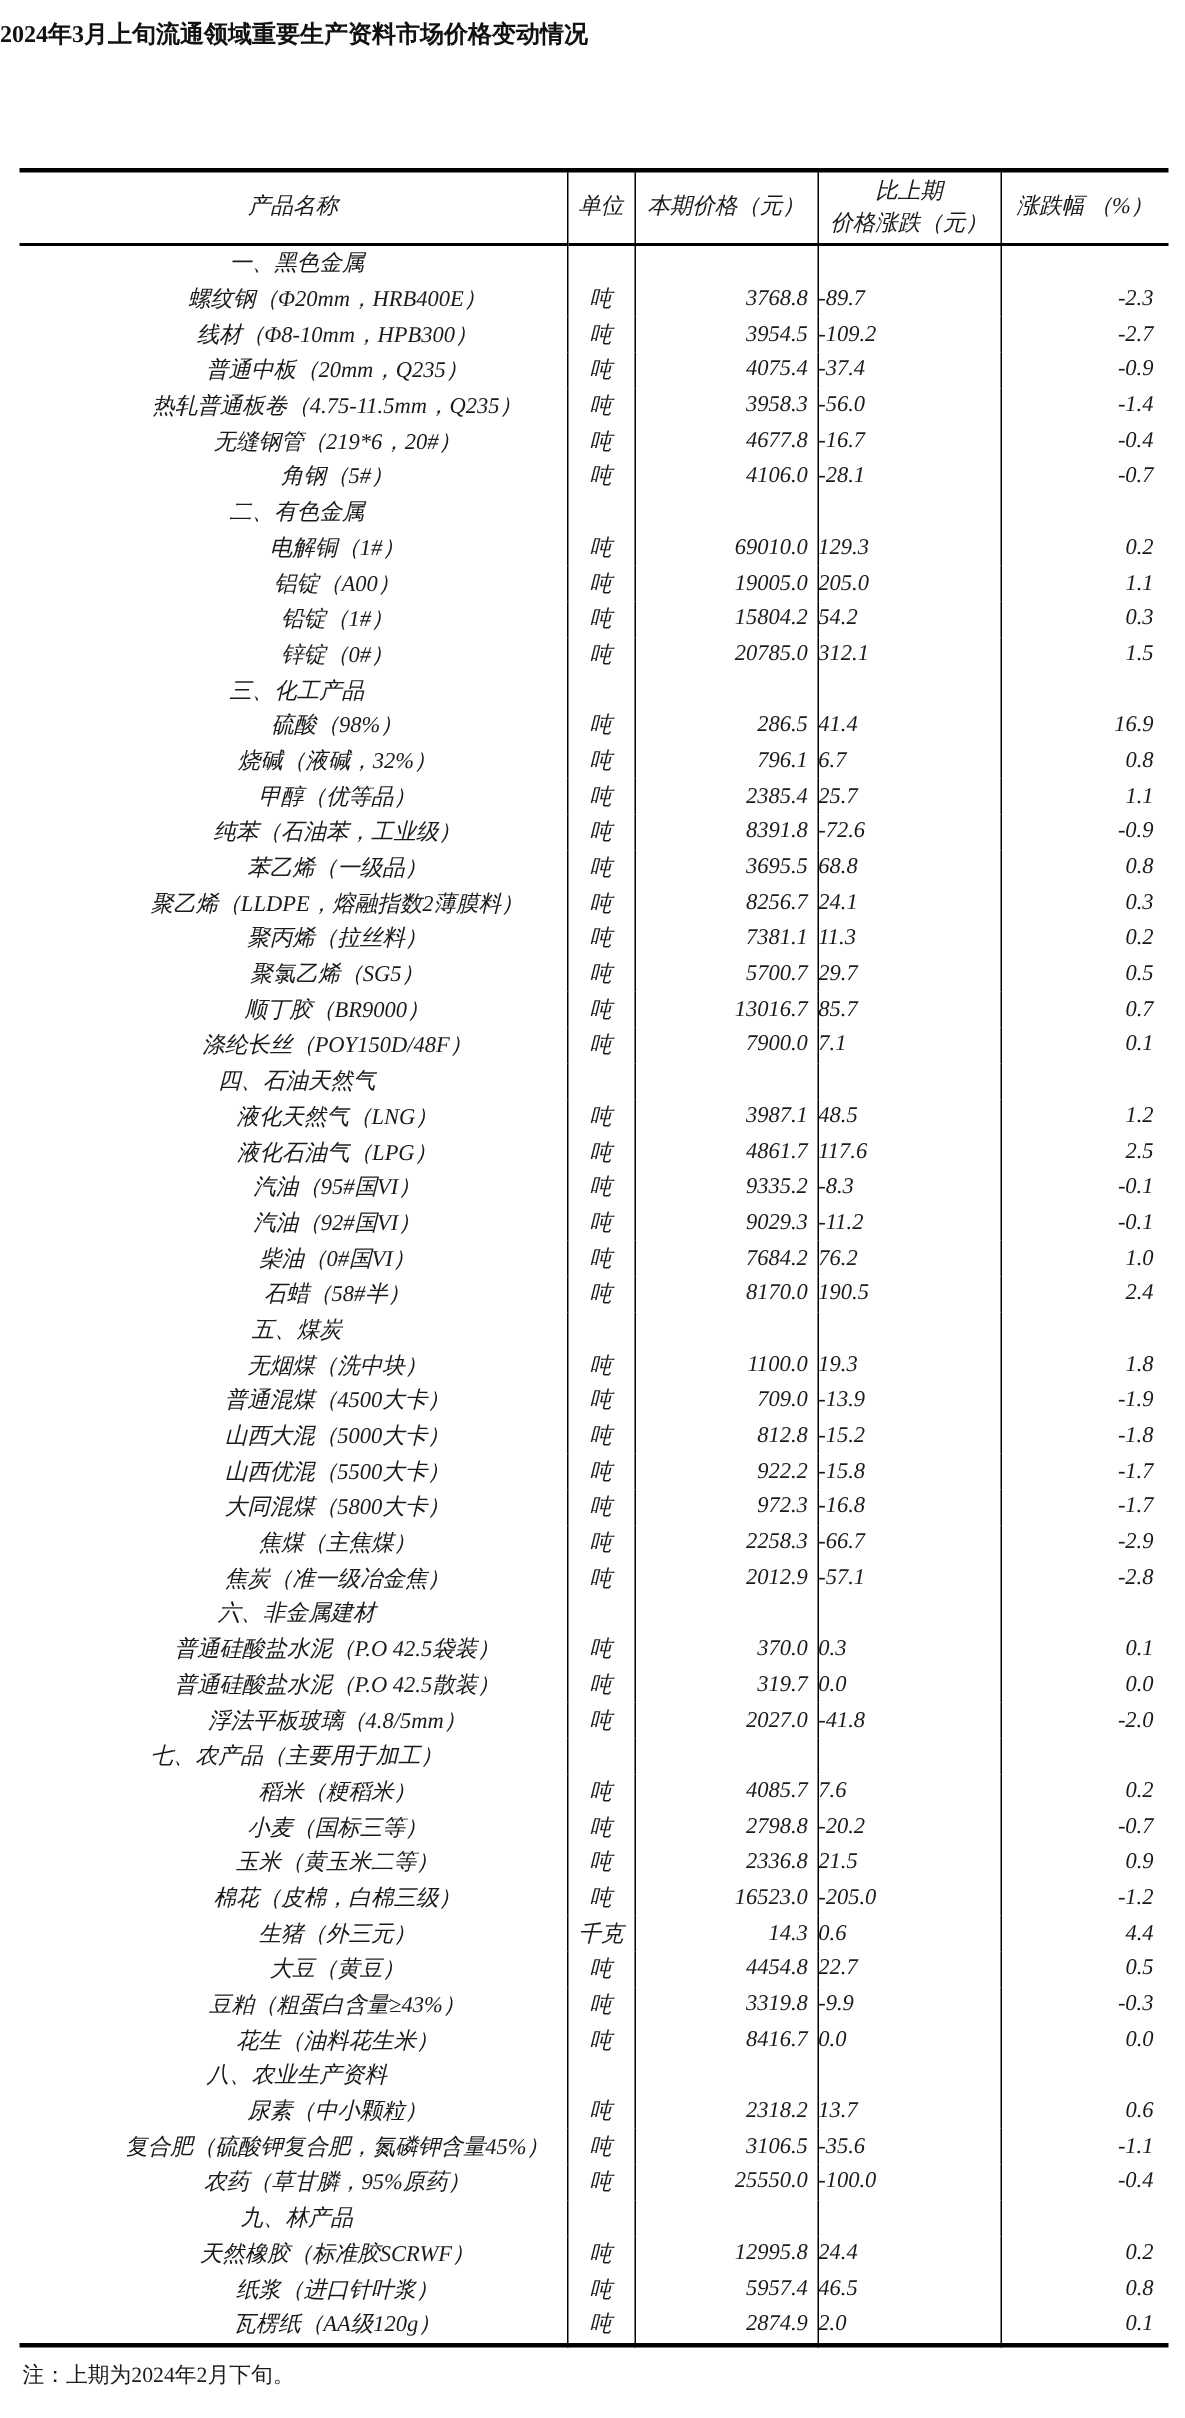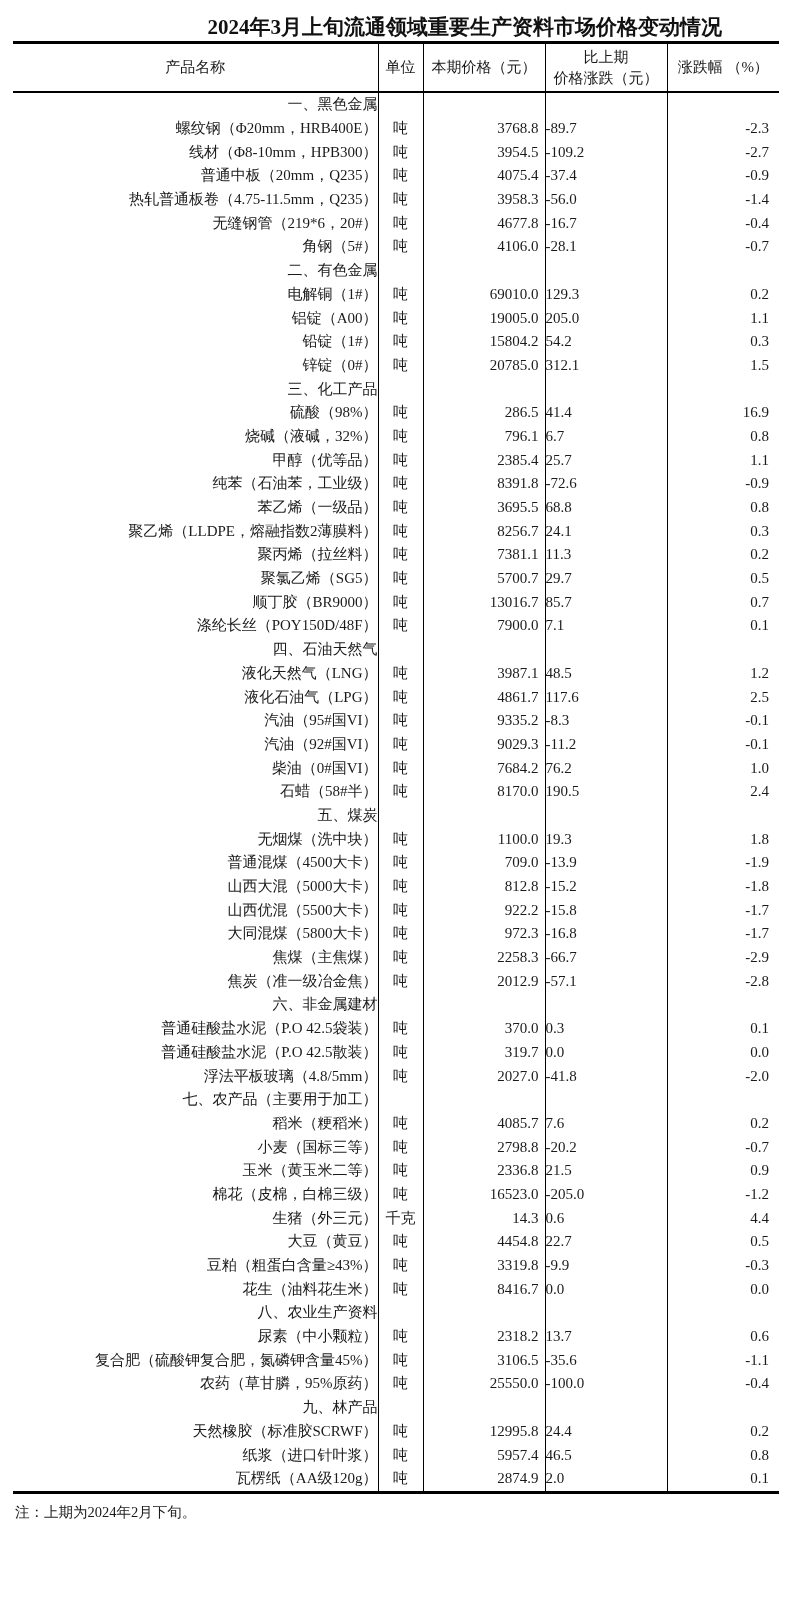--- a/index.html
+++ b/index.html
@@ -11,33 +11,35 @@
     width: 790px;
     height: 1612px;
     font-family: "Liberation Serif", "DejaVu Serif", serif;
     color: #1a1a1a;
     position: relative;
     overflow: hidden;
   }
   .title {
     width: 722px;
     padding-top: 13px;
-    text-align: right;
-    font-size: 21px;
+    text-align: left;
+    font-size: 16px;
     font-weight: bold;
     letter-spacing: 0px;
     color: #111111;
   }
   table.price-table {
     border-collapse: collapse;
     table-layout: fixed;
     width: 766px;
     margin-left: 13px;
+    margin-top: 78px;
     border-top: 3px solid #000000;
     border-bottom: 3px solid #000000;
+    font-style: italic;
   }
   col.c-product { width: 365px; }
   col.c-unit    { width: 45px; }
   col.c-price   { width: 122px; }
   col.c-change  { width: 122px; }
   col.c-pct     { width: 112px; }
 
   thead th {
     font-weight: normal;
     font-size: 15px;
@@ -52,21 +54,21 @@
   .two-line { white-space: pre-line; }
 
   tbody td {
     height: 23.7px;
     padding: 0;
     font-size: 15px;
     vertical-align: middle;
     white-space: nowrap;
     overflow: hidden;
   }
-  td.cell-product { text-align: right; }
+  td.cell-product { text-align: center; }
   tr.section-row td.cell-product { padding-left: 5px; }
   tr.item-row td.cell-product { padding-left: 59px; }
   td.cell-unit { text-align: center; }
   td.cell-price { text-align: right; padding-right: 6px; }
   td.cell-change { text-align: left; padding-right: 6px; }
   td.cell-pct { text-align: right; padding-right: 10px; }
 
   .footnote {
     margin: 9px 0 0 15px;
     font-size: 14.5px;

